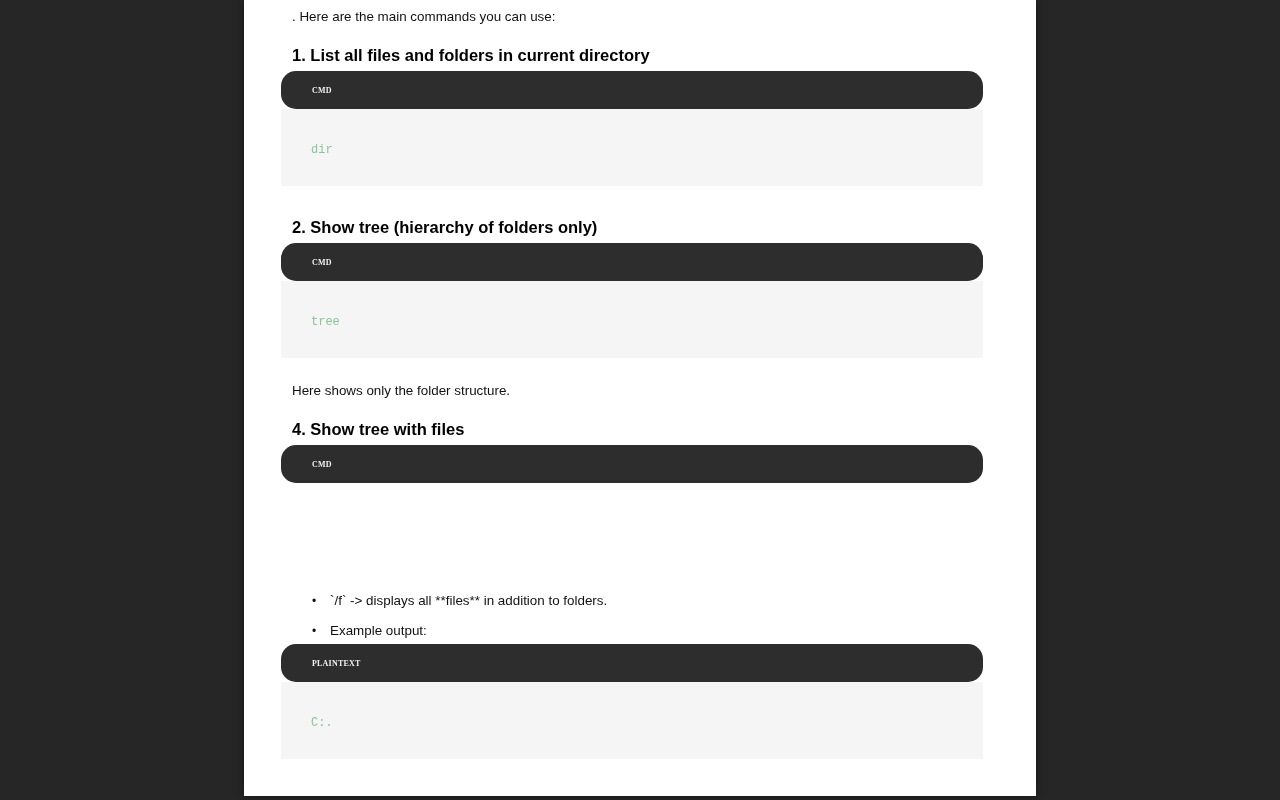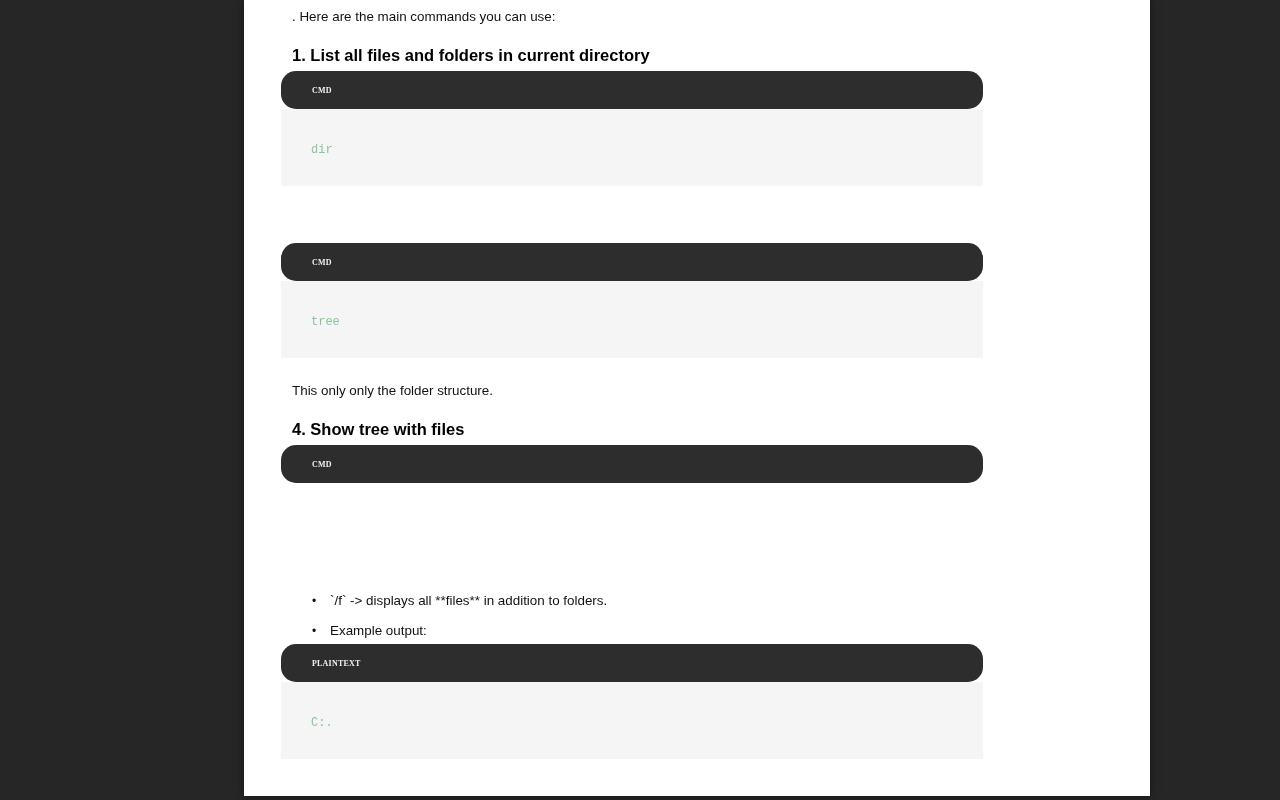--- a/index.html
+++ b/index.html
@@ -6,21 +6,21 @@
     html, body { width: 1280px; height: 800px; overflow: hidden; }
     body {
       background: #262626;
       font-family: "Liberation Sans", sans-serif;
       position: relative;
     }
     .page {
       position: absolute;
       left: 244px;
       top: 0;
-      width: 906px;
+      width: 792px;
       height: 796px;
       background: #ffffff;
       box-shadow: 0 0 8px rgba(0,0,0,0.5);
     }
     .abs { position: absolute; }
     .para {
       left: 48px;
       font-size: 13.4px;
       color: #111;
       line-height: 16px;
@@ -96,29 +96,30 @@
   <div class="abs heading" style="top:45px;">1. List all files and folders in current directory</div>
   <div class="abs code-block" style="top:71px;">
     <div class="code-header">
       <span class="code-lang">CMD</span>
     </div>
     <div class="code-body">
       <span class="code-text">dir</span>
     </div>
   </div>
 
+  <div class="abs heading" style="top:217px;">2. Show tree (hierarchy of folders only)</div>
   <div class="abs code-block" style="top:243px;">
     <div class="code-header">
       <span class="code-lang">CMD</span>
     </div>
     <div class="code-body">
       <span class="code-text">tree</span>
     </div>
   </div>
-  <div class="abs para" style="top:383px;">This only only the folder structure.</div>
+  <div class="abs para" style="top:383px;">Here shows only the folder structure.</div>
 
   <div class="abs heading" style="top:419px;">4. Show tree with files</div>
   <div class="abs code-block" style="top:445px;">
     <div class="code-header">
       <span class="code-lang">CMD</span>
     </div>
   </div>
 
   <div class="abs bullet-item" style="top:593px;">
     <span class="bullet-dot">•</span><span>`/f` -&gt; displays all **files** in addition to folders.</span>

